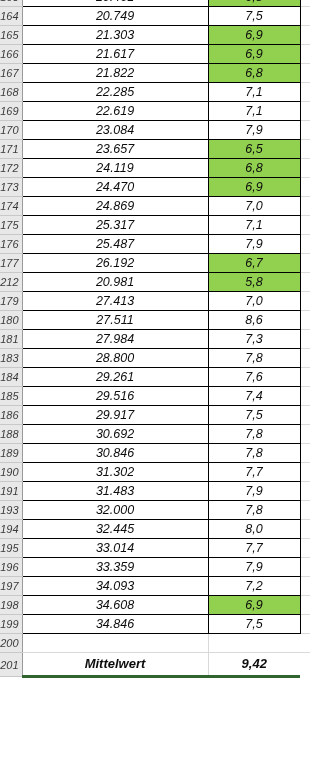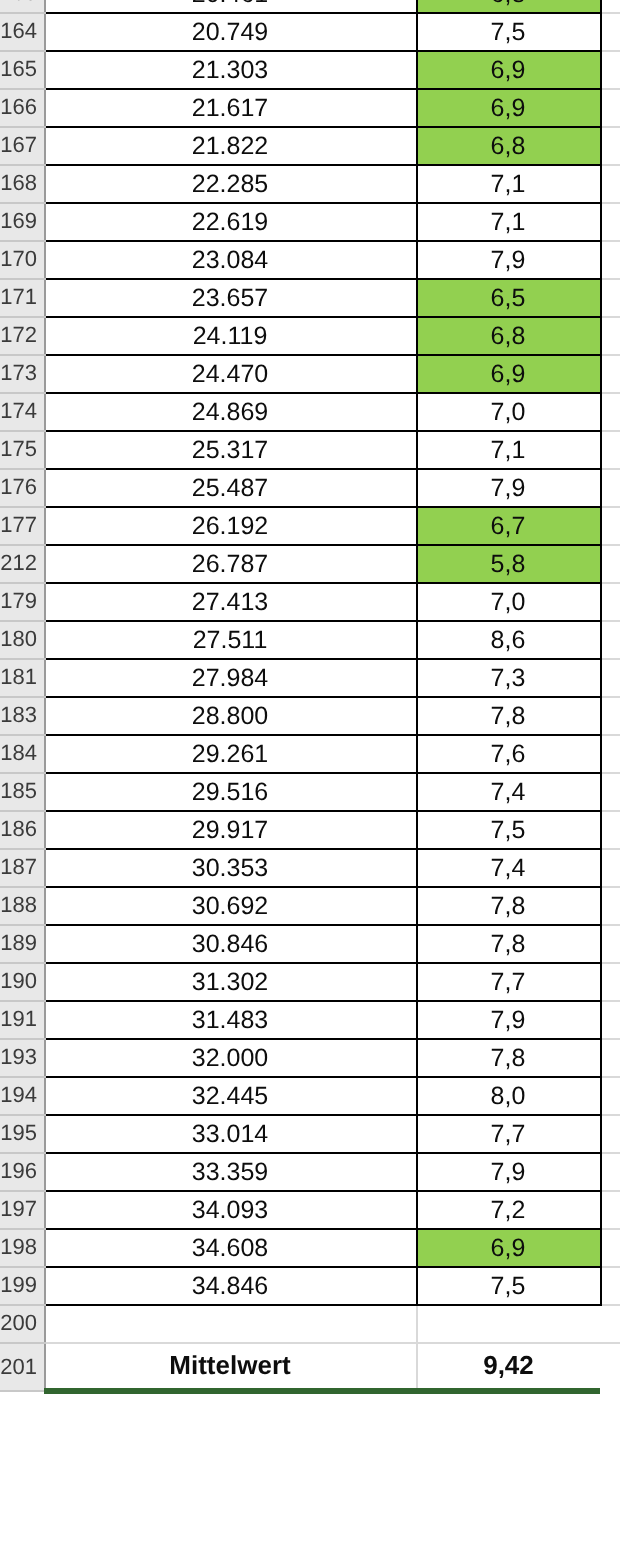--- a/index.html
+++ b/index.html
@@ -6,20 +6,21 @@
   body{
     width:310px;height:783px;overflow:hidden;
     background:#ffffff;
     font-family:"Liberation Sans", sans-serif;
     -webkit-font-smoothing:antialiased;
   }
   #sheet{
     position:relative;width:310px;height:768px;
     background:#ffffff;
     box-sizing:border-box;
+    font-style:italic;
   }
   table.grid{
     border-collapse:collapse;
     table-layout:fixed;
     width:310px;
     margin:0;padding:0;
     position:absolute;
     left:0;
     top:-13px; 
   }
@@ -197,21 +198,21 @@
           <td class="tail"></td>
         </tr>
         <tr class="row">
           <td class="rowhdr">177</td>
           <td class="cell val">26.192</td>
           <td class="cell val hl">6,7</td>
           <td class="tail"></td>
         </tr>
         <tr class="row">
           <td class="rowhdr">212</td>
-          <td class="cell val">26.787</td>
+          <td class="cell val">20.981</td>
           <td class="cell val hl">5,8</td>
           <td class="tail"></td>
         </tr>
         <tr class="row">
           <td class="rowhdr">179</td>
           <td class="cell val">27.413</td>
           <td class="cell val">7,0</td>
           <td class="tail"></td>
         </tr>
         <tr class="row">
@@ -241,26 +242,20 @@
         <tr class="row">
           <td class="rowhdr">185</td>
           <td class="cell val">29.516</td>
           <td class="cell val">7,4</td>
           <td class="tail"></td>
         </tr>
         <tr class="row">
           <td class="rowhdr">186</td>
           <td class="cell val">29.917</td>
           <td class="cell val">7,5</td>
-          <td class="tail"></td>
-        </tr>
-        <tr class="row">
-          <td class="rowhdr">187</td>
-          <td class="cell val">30.353</td>
-          <td class="cell val">7,4</td>
           <td class="tail"></td>
         </tr>
         <tr class="row">
           <td class="rowhdr">188</td>
           <td class="cell val">30.692</td>
           <td class="cell val">7,8</td>
           <td class="tail"></td>
         </tr>
         <tr class="row">
           <td class="rowhdr">189</td>

